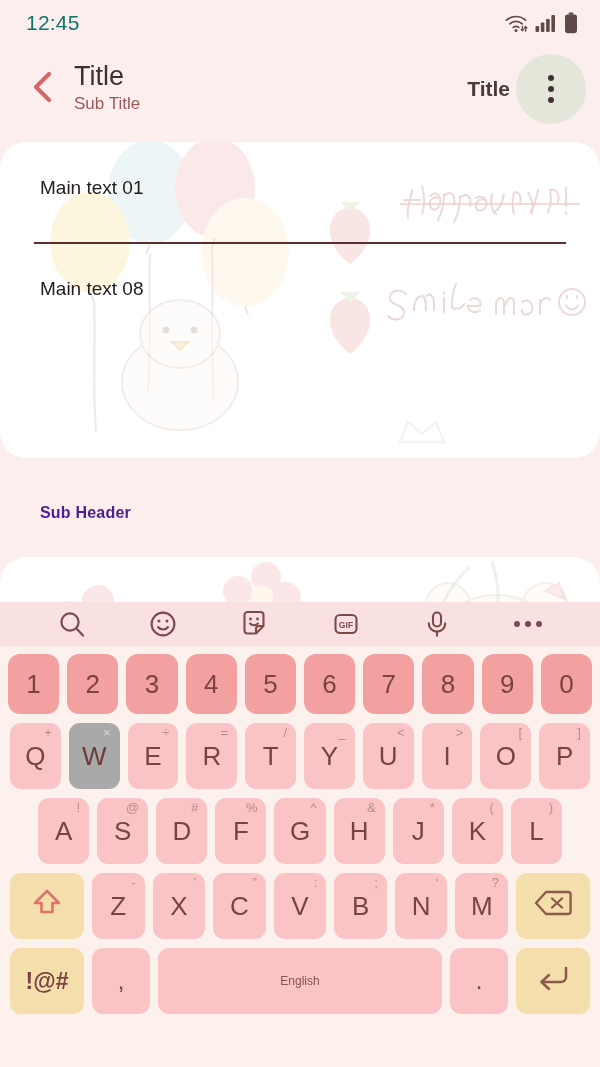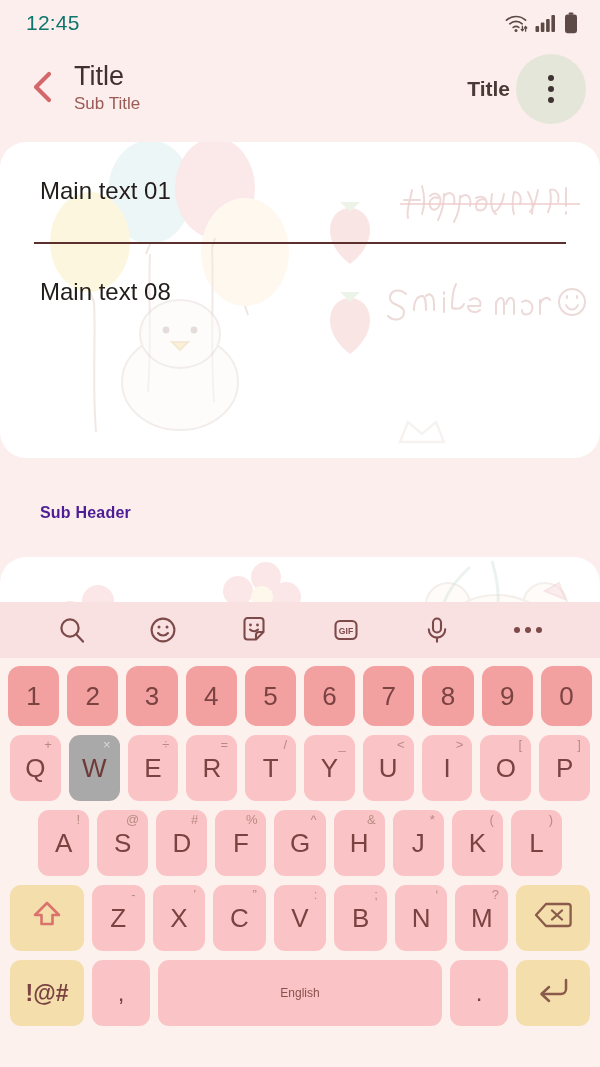--- a/index.html
+++ b/index.html
@@ -124,21 +124,21 @@
     pointer-events: none;
   }
   .wallpaper svg { width: 100%; height: 100%; display: block; }
 
   .row {
     position: absolute;
     left: 0; right: 0;
     padding: 0 40px;
   }
   .row-main {
-    font-size: 24px;
+    font-size: 19px;
     color: #221c1b;
     line-height: 1.1;
     white-space: nowrap;
   }
   .divider {
     position: absolute;
     left: 34px;
     right: 34px;
     height: 1.5px;
     background: #5a2f2d;
@@ -156,21 +156,21 @@
 
   
   .keyboard {
     position: absolute;
     left: 0; right: 0; bottom: 0;
     height: 465px;
     background: #fdf1ee;
   }
 
   .kb-toolbar {
-    height: 56px;
+    height: 44px;
     background: #fae1e1;
     display: flex;
     align-items: center;
     justify-content: space-around;
     padding: 0 26px;
   }
   .kb-toolbar .tb-item {
     display: flex;
     align-items: center;
     justify-content: center;

